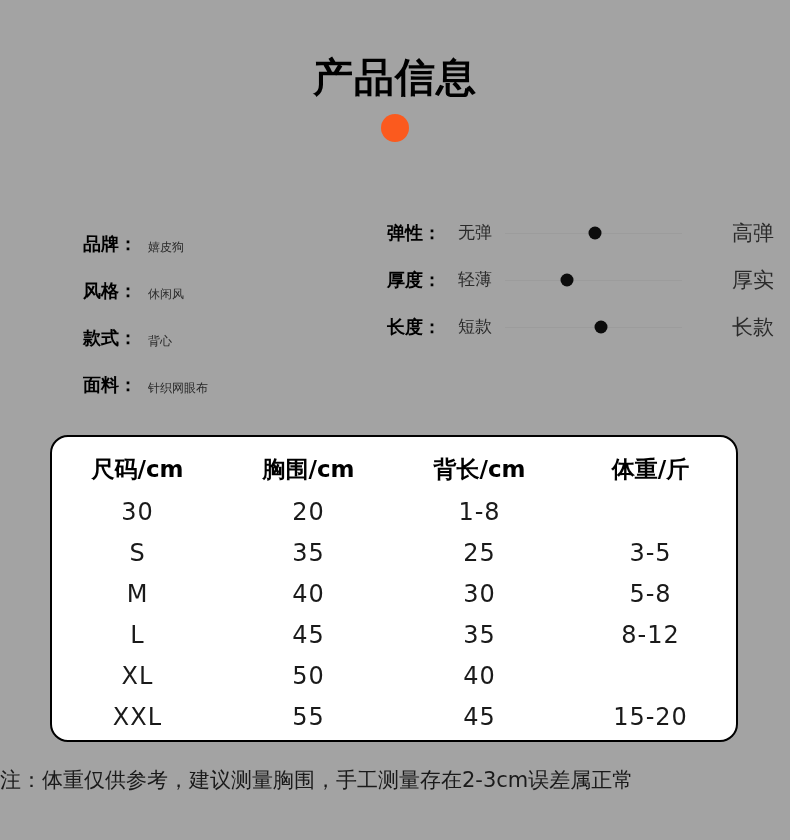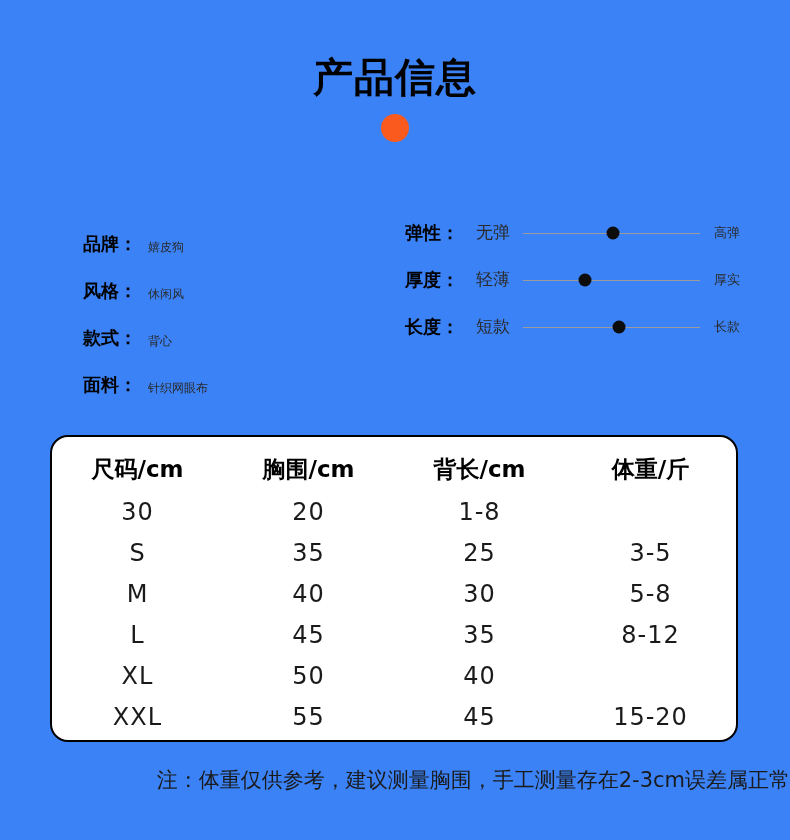--- a/index.html
+++ b/index.html
@@ -1,21 +1,21 @@
 <!DOCTYPE html>
 <html><head>
 <meta charset="utf-8">
 <style>
   * { margin:0; padding:0; box-sizing:border-box; }
   html,body { background:#ffffff; }
   .page {
     position:relative;
     width:790px; height:840px;
     margin:0 auto;
-    background:#3b82f6;
+    background:#a3a3a3;
     font-family:"DejaVu Sans","Liberation Sans",sans-serif;
     color:#111111;
     overflow:hidden;
   }
   
   .title {
     position:absolute; top:50px; left:0; width:100%;
     text-align:center;
     font-size:40px; font-weight:bold; color:#000;
     letter-spacing:1px;
@@ -28,31 +28,31 @@
   }
   
   .info { position:absolute; top:209px; left:0; width:100%; height:190px; }
   .attrs { position:absolute; left:83px; top:0; }
   .attr-row { height:47px; display:flex; align-items:flex-end; }
   .attr-label { font-size:18px; font-weight:bold; color:#000; white-space:nowrap; }
   .attr-value { font-size:12px; color:#2a2a2a; margin-left:11px; white-space:nowrap; }
 
   .sliders { position:absolute; left:387px; top:0; }
   .slider-row { height:47px; display:flex; align-items:center; }
-  .slider-label { font-size:18px; font-weight:bold; color:#000; white-space:nowrap;margin-left:18px; }
+  .slider-label { font-size:18px; font-weight:bold; color:#000; white-space:nowrap; }
   .slider-min { font-size:17px; color:#2a2a2a; margin-left:17px; width:38px; white-space:nowrap; }
   .slider-track { position:relative; width:177px; height:14px; margin-left:9px; margin-right:14px; }
   .slider-line { position:absolute; left:0; right:0; top:50%; height:1px; background:#9c9c9c; }
   .slider-dot {
     position:absolute; top:50%; left:50%;
     width:13px; height:13px; border-radius:50%;
     background:#0c0c0c;
     transform:translate(-50%,-50%);
   }
-  .slider-max { font-size:13px; color:#2a2a2a; white-space:nowrap; }
+  .slider-max { font-size:21px; color:#2a2a2a; white-space:nowrap;margin-left:36px; }
 
   
   .size-table {
     position:absolute; left:50px; top:435px;
     width:688px; height:307px;
     border:2px solid #000;
     border-radius:18px;
     padding-top:10px;
     background:#fff;
   }
@@ -61,21 +61,21 @@
   .t-row.body { height:41px; }
   .t-cell {
     display:flex; align-items:center; justify-content:center;
     font-size:24px; color:#1a1a1a; letter-spacing:1px;
   }
   .t-row.head .t-cell { font-size:23px; font-weight:bold; color:#000; letter-spacing:0; }
 
   
   .note {
     position:absolute; top:766px; left:0; width:100%;
-    text-align:right;
+    text-align:left;
     font-size:21px; color:#1a1a1a;
     white-space:nowrap;
   }
 </style>
 </head>
 <body>
 
 <div class="page">
 
   <div class="title">产品信息</div>

